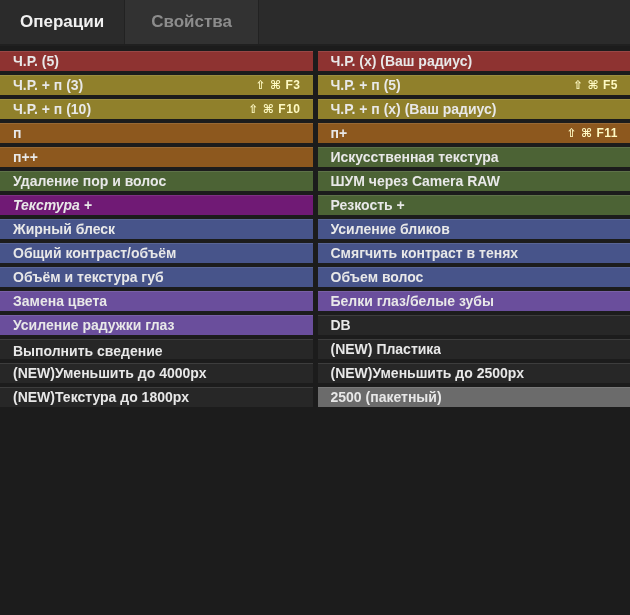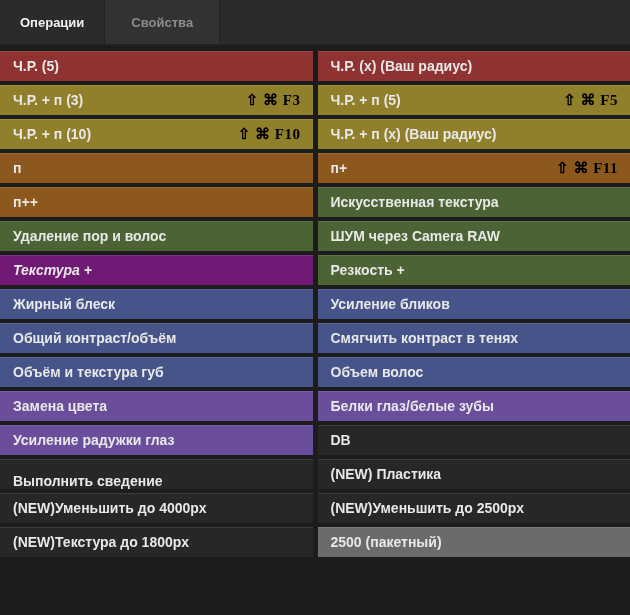--- a/index.html
+++ b/index.html
@@ -8,51 +8,51 @@
     background:#1c1c1c;
     font-family:"Liberation Sans","DejaVu Sans",sans-serif;
     -webkit-font-smoothing:antialiased;
   }
   .tabbar{
     height:44px;background:#2b2b2b;display:flex;align-items:stretch;
     border-bottom:2px solid #202020;
   }
   .tab{
     display:flex;align-items:center;padding:0 20px;
-    font-size:13px;cursor:default;white-space:nowrap;
+    font-size:17px;cursor:default;white-space:nowrap;
   }
   .tab.active{
     color:#f1f1f1;font-weight:700;background:#2b2b2b;
   }
   .tab.inactive{
     color:#8c8c8c;font-weight:700;background:#323232;
     border-left:1px solid #222;border-right:1px solid #222;
     padding:16px 26px;
   }
   .tab-spacer{flex:1;background:#2b2b2b;}
   .grid{
     margin-top:5px;
     display:grid;
     grid-template-columns:1fr 1fr;
     column-gap:5px;
     row-gap:4px;
   }
   .btn{
-    height:30px;
+    height:20px;
     display:flex;align-items:center;justify-content:space-between;
     padding:0 12px 0 13px;
     color:#e8e8e8;
     font-size:14px;font-weight:700;
     white-space:nowrap;overflow:hidden;
     box-shadow:inset 0 1px 0 rgba(255,255,255,0.10);
     cursor:pointer;
   }
   .btn .shortcut{
-    font-weight:700;font-size:15px;color:#000000;
-    letter-spacing:0.5px;flex:none;padding-left:8px;font-family:Liberation Serif, serif;
+    font-weight:700;font-size:12px;color:#fef9c3;
+    letter-spacing:0.5px;flex:none;padding-left:8px;
   }
   .btn .lbl{overflow:hidden;text-overflow:ellipsis;}
 </style>
 </head>
 <body>
 
 <div class="tabbar">
   <div class="tab active">Операции</div>
   <div class="tab inactive">Свойства</div>
   <div class="tab-spacer"></div>

